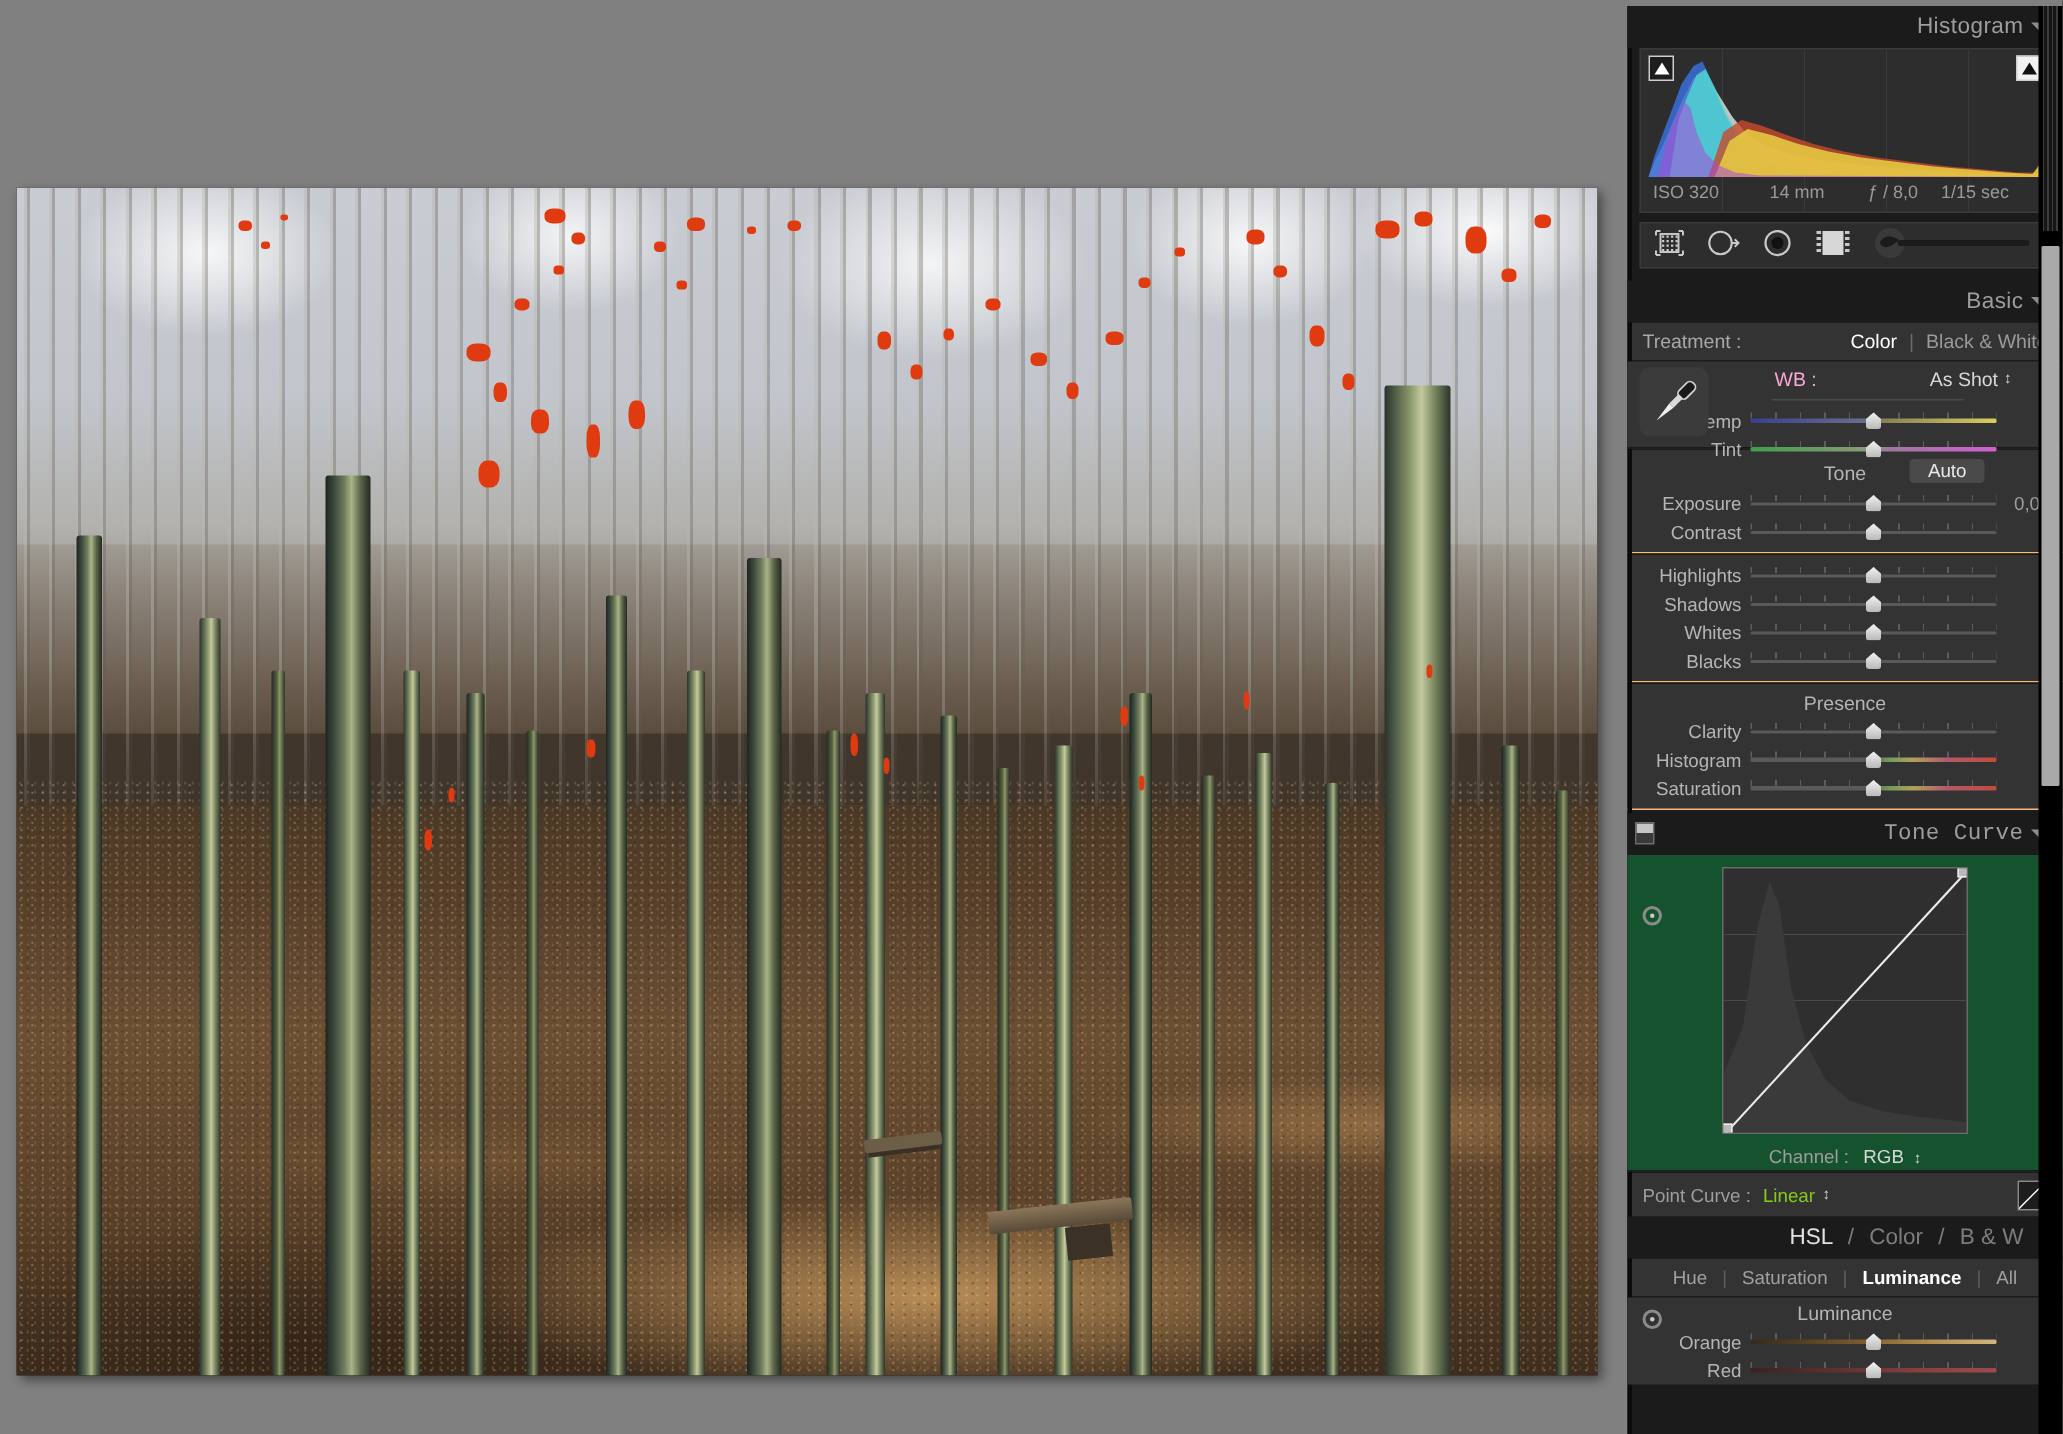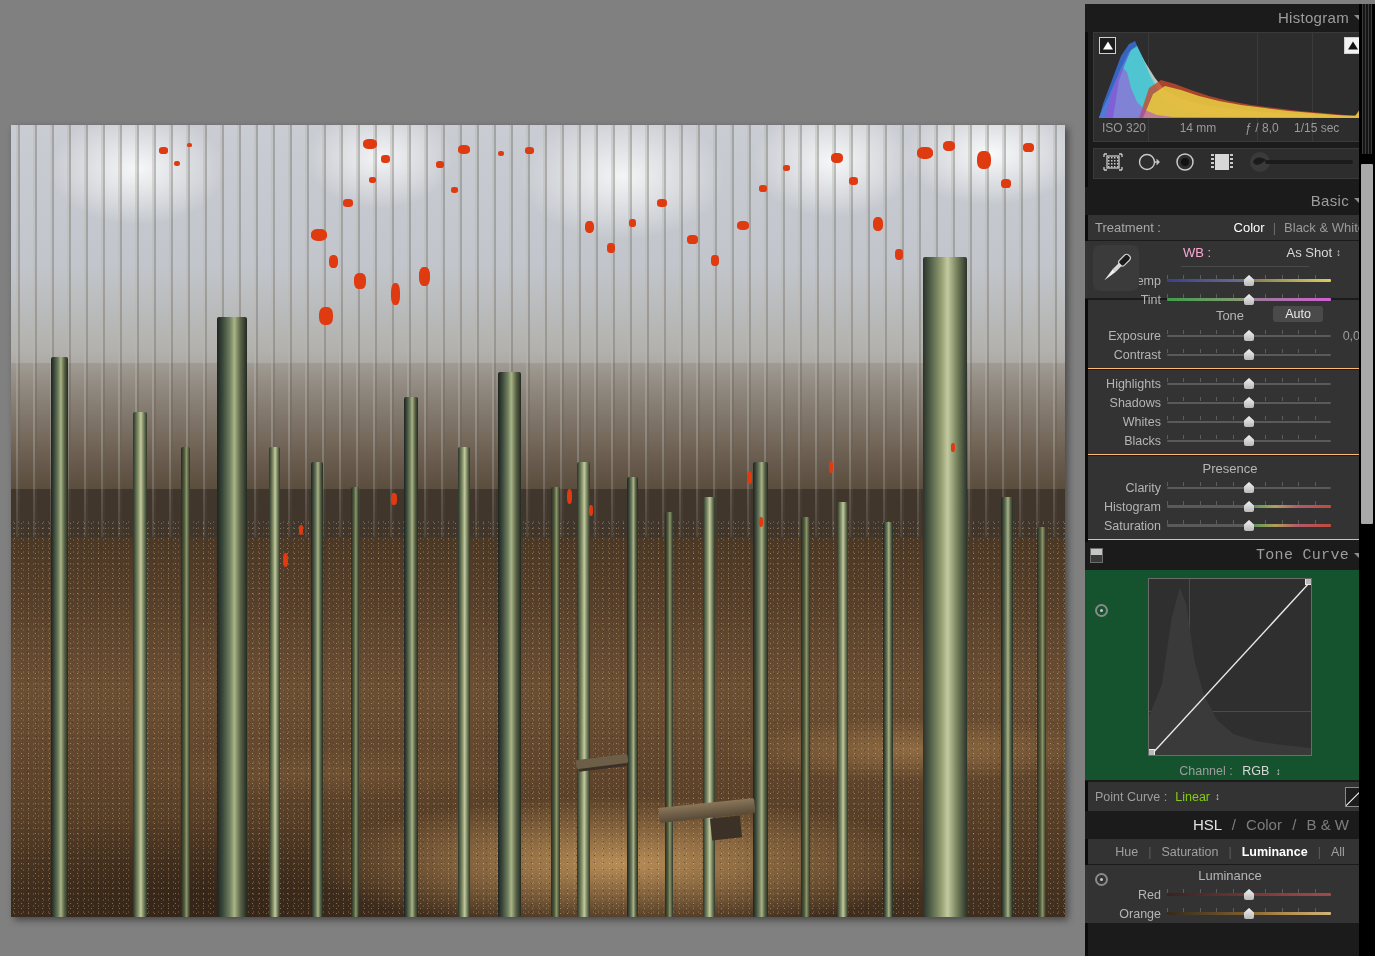--- a/index.html
+++ b/index.html
@@ -692,36 +692,36 @@
     <span class="sep">|</span>
     <span class="tb active">Luminance</span>
     <span class="sep">|</span>
     <span class="tb">All</span>
   </div>
 
   <div id="hsl-body">
     <div id="hsl-target"></div>
     <div class="grp-title">Luminance</div>
     <div class="row">
+      <span class="lbl">Orange</span>
+      <span class="track">
+          <i class="ticks"></i>
+          <i class="bar orange"></i>
+          <i class="knob"></i>
+        </span>
+      <span class="val">0</span>
+    </div>
+    <div class="row">
       <span class="lbl">Red</span>
       <span class="track">
           <i class="ticks"></i>
           <i class="bar red"></i>
           <i class="knob"></i>
         </span>
       <span class="val">0</span>
     </div>
-    <div class="row">
-      <span class="lbl">Orange</span>
-      <span class="track">
-          <i class="ticks"></i>
-          <i class="bar orange"></i>
-          <i class="knob"></i>
-        </span>
-      <span class="val">0</span>
-    </div>
   </div>
 
   <div id="scroll-gutter">
     <div id="scroll-grip"></div>
     <div id="scroll-thumb"></div>
   </div>
 </div>
 
 </body></html>

